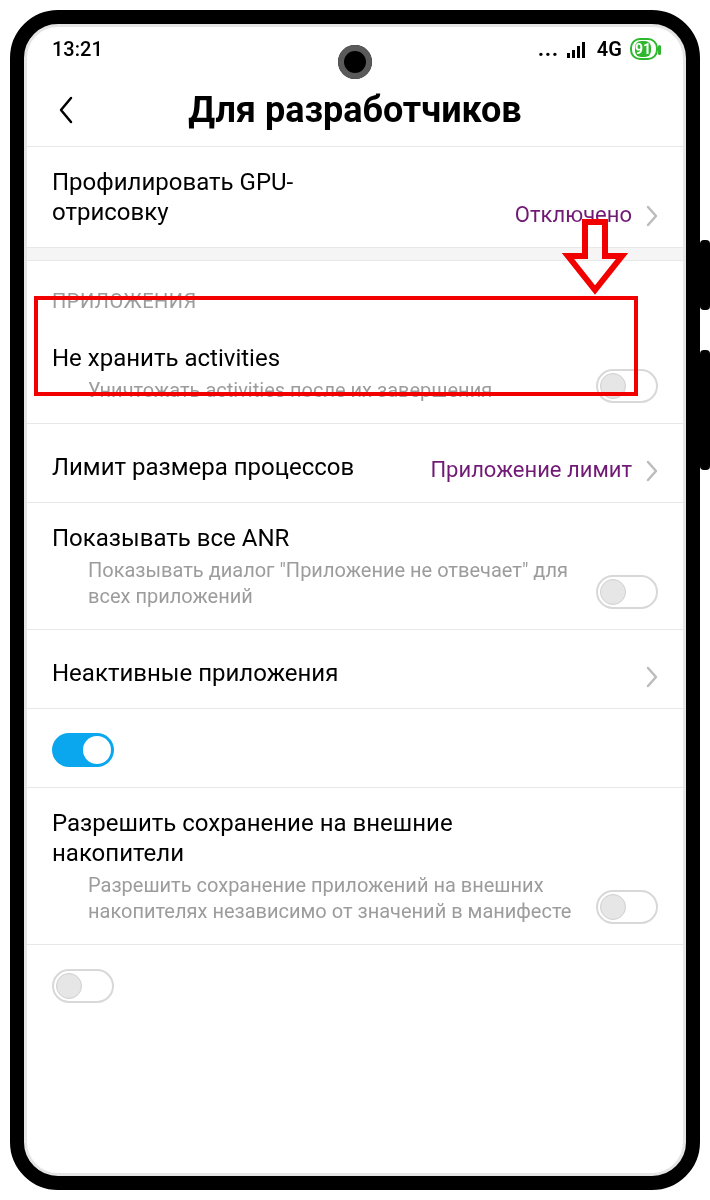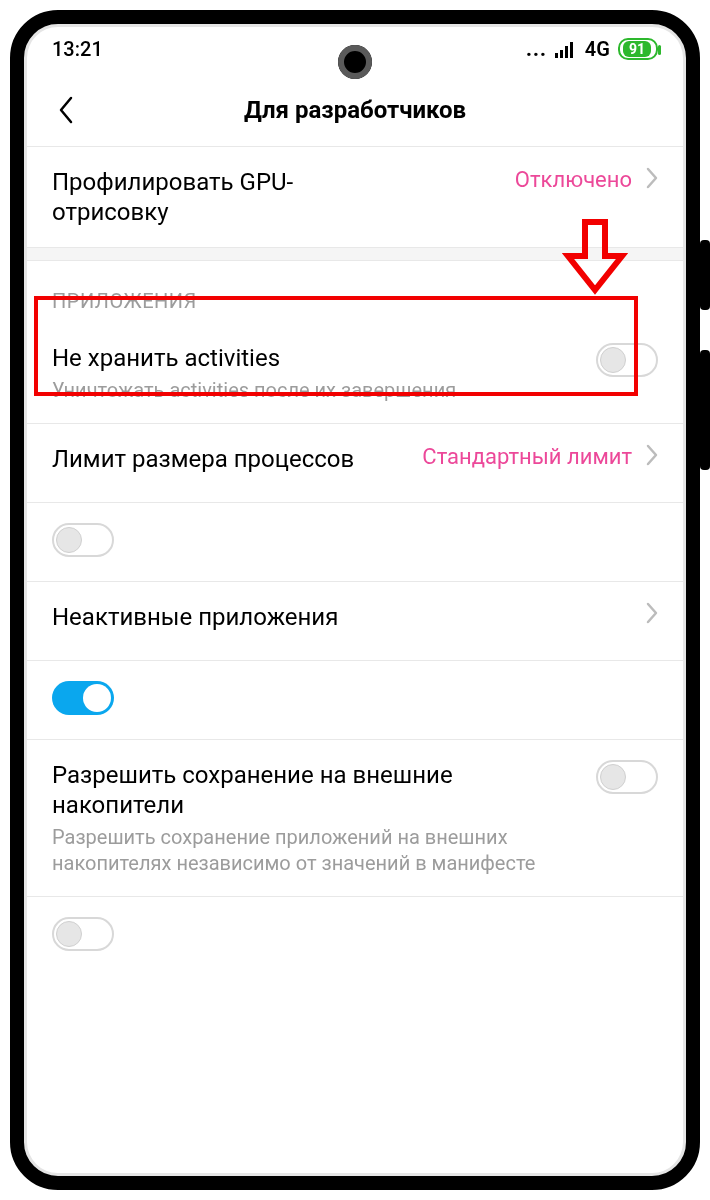--- a/index.html
+++ b/index.html
@@ -80,21 +80,21 @@
     content: "";
     position: absolute;
     right: -5px; top: 5px;
     width: 3px; height: 10px;
     background: #2db82d;
     border-radius: 2px;
   }
   .battery-fill {
     background: #2db82d;
     border-radius: 6px;
-    padding: 0 6px;
+    padding: 0 0;
     font-size: 14px;
     font-weight: 700;
     color: #fff;
     line-height: 16px;
   }
 
   .header {
     position: relative;
     height: 72px;
     display: flex;
@@ -104,21 +104,21 @@
   .back-btn {
     position: absolute;
     left: 22px; top: 50%;
     transform: translateY(-50%);
     width: 40px; height: 40px;
     display: flex;
     align-items: center;
     justify-content: center;
   }
   .header-title {
-    font-size: 24px;
+    font-size: 36px;
     font-weight: 700;
     color: #000;
   }
 
   .list { }
   .divider {
     height: 1px;
     background: #e8e8e8;
   }
   .section-gap {
@@ -129,44 +129,45 @@
   }
   .section-header {
     padding: 28px 40px 10px 28px;
     font-size: 20px;
     color: #9c9c9c;
     letter-spacing: 0.5px;
   }
 
   .row {
     display: flex;
-    align-items: flex-start;
+    align-items: flex-end;
     padding: 20px 28px;
     min-height: 78px;
     gap: 14px;
   }
   .row-texts {
     flex: 1;
     display: flex;
     flex-direction: column;
     gap: 4px;
   }
   .row-title {
     font-size: 24px;
     color: #000;
     line-height: 1.25;
   }
   .row-sub {
     font-size: 20px;
     color: #9c9c9c;
     line-height: 1.3;
+    margin-left: 36px;
   }
   .row-value {
     font-size: 22px;
-    color: #ec4899;
+    color: #701a75;
     white-space: nowrap;
   }
   .chevron svg { display: block; }
 
   .toggle {
     width: 62px; height: 34px;
     border-radius: 17px;
     position: relative;
     flex-shrink: 0;
   }
@@ -281,30 +282,34 @@
       <div class="toggle off">
           <div class="knob"></div>
         </div>
     </div>
     <div class="divider"></div>
 
     <div class="row">
       <div class="row-texts">
         <div class="row-title">Лимит размера процессов</div>
       </div>
-      <div class="row-value">Стандартный лимит</div>
+      <div class="row-value">Приложение лимит</div>
       <span class="chevron">
         <svg width="12" height="22" viewBox="0 0 12 22">
             <path d="M2 2 L10 11 L2 20" stroke="#bcbcbc" stroke-width="2.5" fill="none" stroke-linecap="round" stroke-linejoin="round"></path>
           </svg>
       </span>
     </div>
     <div class="divider"></div>
 
     <div class="row">
+      <div class="row-texts">
+        <div class="row-title">Показывать все ANR</div>
+        <div class="row-sub">Показывать диалог "Приложение не отвечает" для всех приложений</div>
+      </div>
       <div class="toggle off">
           <div class="knob"></div>
         </div>
     </div>
     <div class="divider"></div>
 
     <div class="row">
       <div class="row-texts">
         <div class="row-title">Неактивные приложения</div>
       </div>

